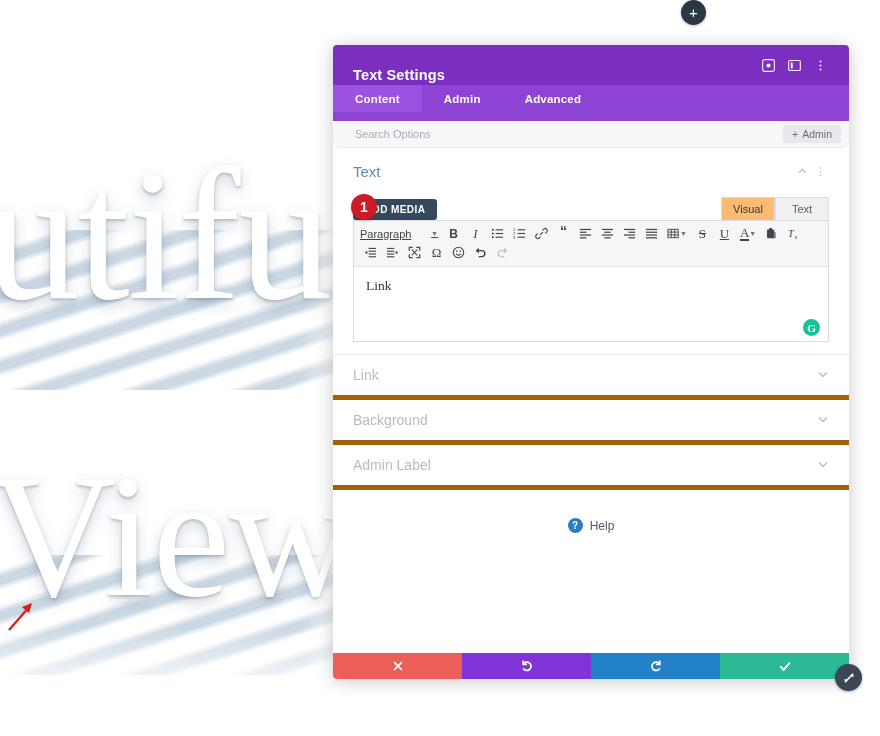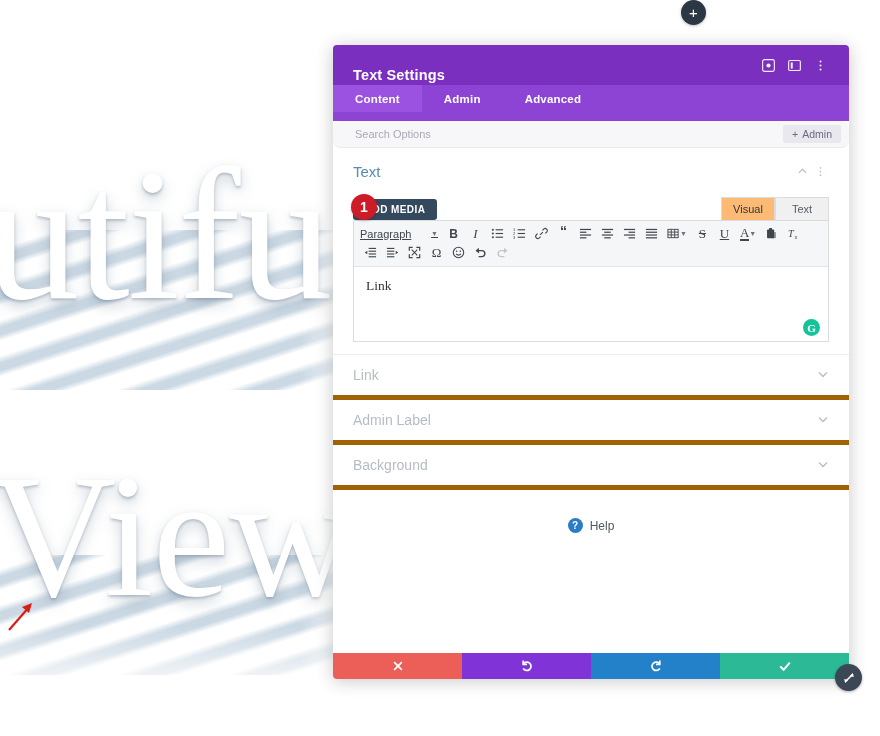--- a/index.html
+++ b/index.html
@@ -693,29 +693,29 @@
 
       <div class="section-collapsed">
         <div class="section-collapsed-title">Link</div>
         <span class="chev">
           <svg width="12" height="12" viewBox="0 0 12 12">
             <polyline points="2,4.5 6,8.5 10,4.5" fill="none" stroke="#b6bcc4" stroke-width="1.3"></polyline>
           </svg>
         </span>
       </div>
       <div class="section-collapsed">
-        <div class="section-collapsed-title">Admin Label</div>
+        <div class="section-collapsed-title">Background</div>
         <span class="chev">
           <svg width="12" height="12" viewBox="0 0 12 12">
             <polyline points="2,4.5 6,8.5 10,4.5" fill="none" stroke="#b6bcc4" stroke-width="1.3"></polyline>
           </svg>
         </span>
       </div>
       <div class="section-collapsed">
-        <div class="section-collapsed-title">Background</div>
+        <div class="section-collapsed-title">Admin Label</div>
         <span class="chev">
           <svg width="12" height="12" viewBox="0 0 12 12">
             <polyline points="2,4.5 6,8.5 10,4.5" fill="none" stroke="#b6bcc4" stroke-width="1.3"></polyline>
           </svg>
         </span>
       </div>
 
       <div class="help-row">
         <div class="help-icon">?</div>
         <div class="help-label">Help</div>

